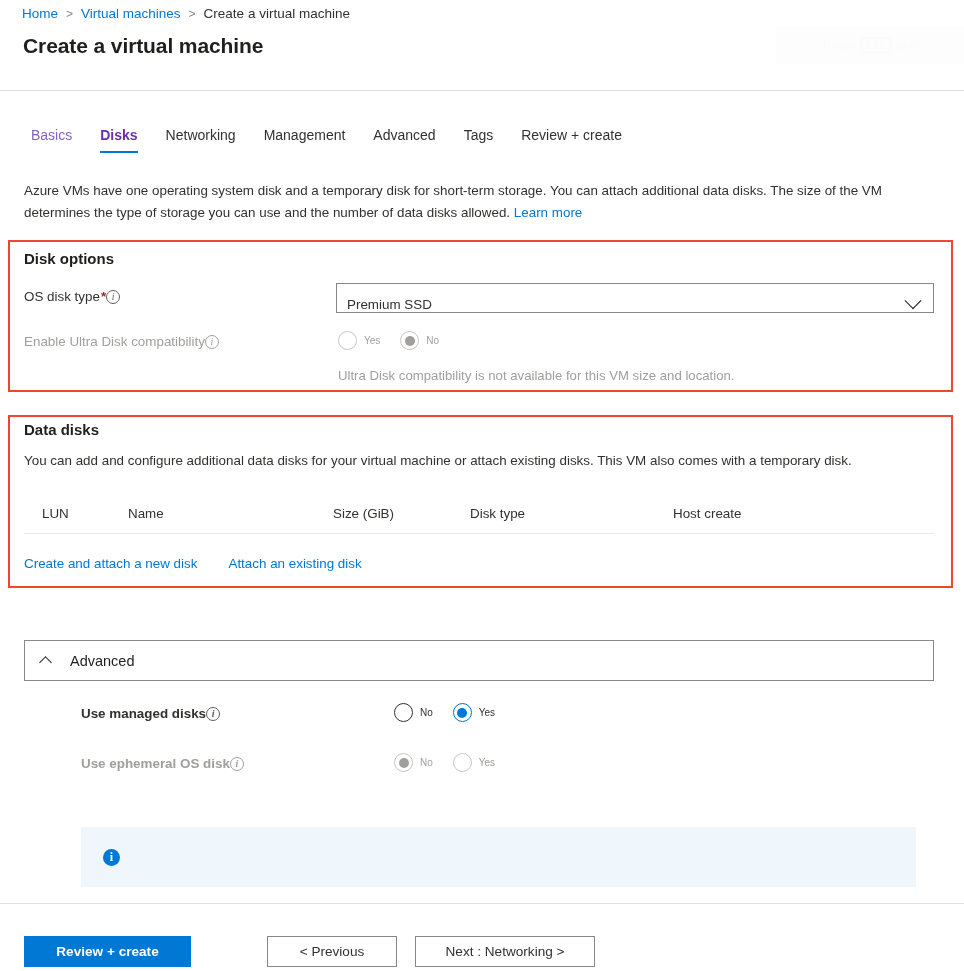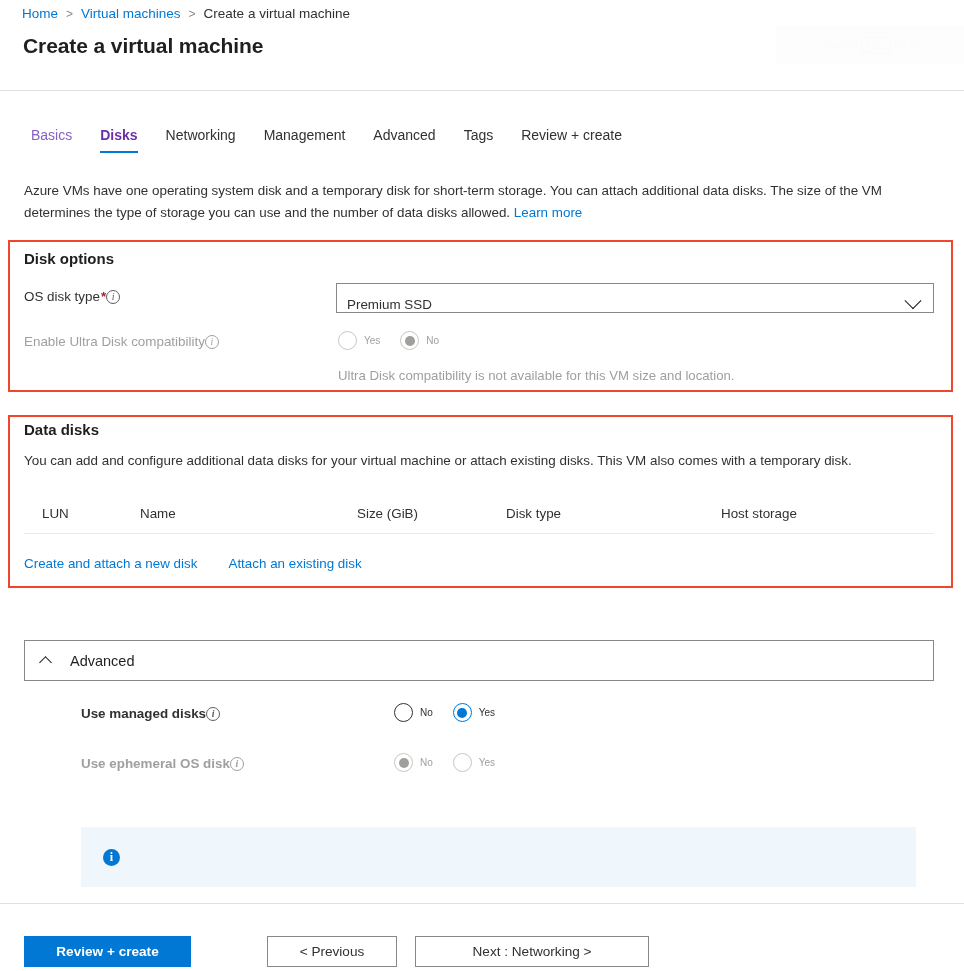--- a/index.html
+++ b/index.html
@@ -235,21 +235,20 @@
     position: absolute;
     left: 24px; top: 506px;
     width: 910px;
   }
   .dd-thead {
     display: flex;
     font-size: 13.4px;
     color: #323130;
     padding-bottom: 12px;
     border-bottom: 1px solid #edebe9;
-    gap: 12px;
   }
   .dd-th { flex: none; }
   .dd-th.lun   { width: 104px; padding-left: 18px; }
   .dd-th.name  { width: 205px; }
   .dd-th.size  { width: 137px; }
   .dd-th.type  { width: 203px; }
   .dd-th.cache { width: 160px; }
 
   .dd-actions {
     position: absolute;
@@ -338,21 +337,21 @@
     width: 167px;
     margin-right: 76px;
   }
   .btn-secondary {
     background: #ffffff;
     color: #323130;
     border: 1px solid #8a8886;
     padding: 0 18px;
   }
   .btn-prev { width: 130px; margin-right: 18px; }
-  .btn-next { width: 234px; }
+  .btn-next { width: 180px; }
 </style>
 </head>
 <body>
 
 <div class="breadcrumb">
   <a class="crumb-link">Home</a>
   <span class="crumb-sep">&gt;</span>
   <a class="crumb-link">Virtual machines</a>
   <span class="crumb-sep">&gt;</span>
   <span class="crumb-current">Create a virtual machine</span>
@@ -424,21 +423,21 @@
   <span>You can add and configure additional data disks for your virtual machine or attach existing disks. This VM also comes with a</span>
   <span>temporary disk.</span>
 </div>
 
 <div class="dd-table">
   <div class="dd-thead">
     <div class="dd-th lun">LUN</div>
     <div class="dd-th name">Name</div>
     <div class="dd-th size">Size (GiB)</div>
     <div class="dd-th type">Disk type</div>
-    <div class="dd-th cache">Host storage</div>
+    <div class="dd-th cache">Host create</div>
   </div>
 </div>
 
 <div class="dd-actions">
   <a class="inline-link">Create and attach a new disk</a>
   <a class="inline-link">Attach an existing disk</a>
 </div>
 
 <div class="accordion">
   <span class="chev-up"></span>

